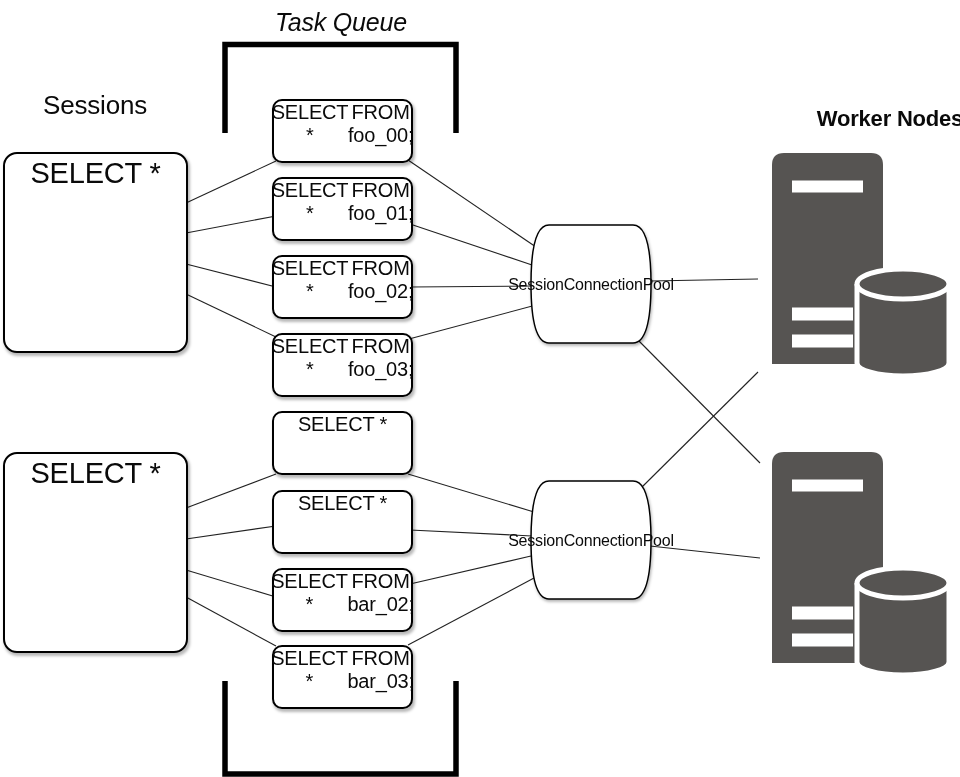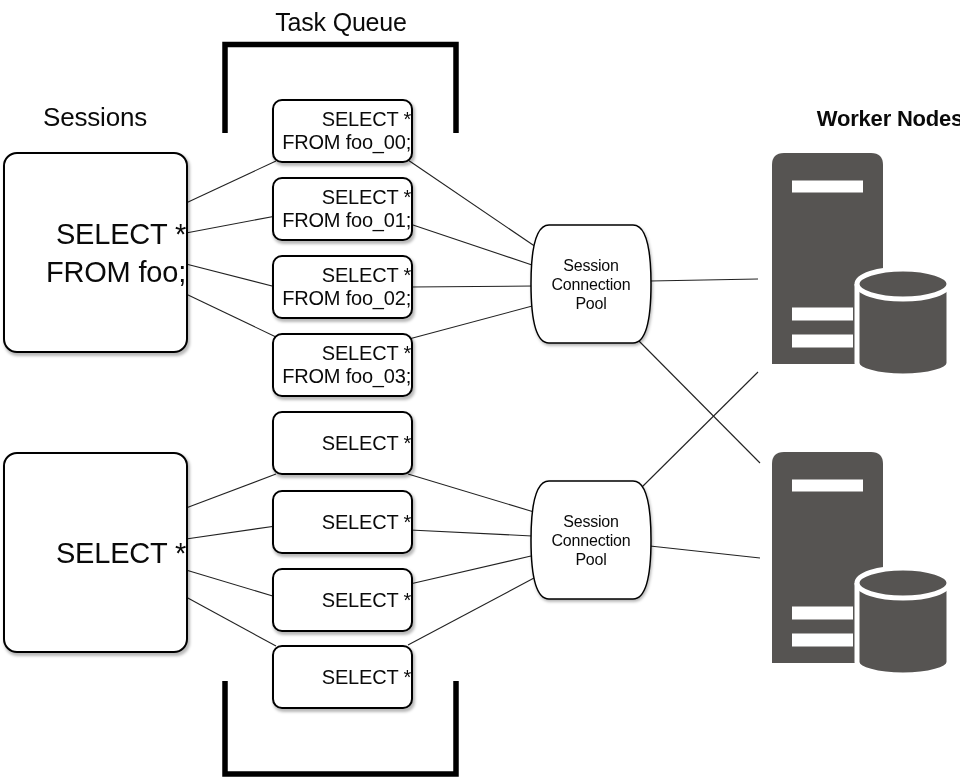--- a/index.html
+++ b/index.html
@@ -26,32 +26,32 @@
     fill: #ffffff;
     stroke: #000000;
     stroke-width: 1.5;
     filter: drop-shadow(1.5px 2px 1.5px rgba(0,0,0,0.30));
   }
   .sfill { fill: var(--server-fill); }
   .slot { fill: #ffffff; }
   .cylpart { stroke: #ffffff; stroke-width: 5; }
 
   .label { position: absolute; text-align: center; white-space: nowrap; }
-  .sessions-label   { left: 20px;  top: 102px;  width: 150px; font-size: 26px; }
-  .task-queue-label { left: 241px; top: 8px;   width: 200px; font-size: 25px; }
+  .sessions-label   { left: 20px;  top: 90px;  width: 150px; font-size: 26px; }
+  .task-queue-label { left: 241px; top: 8px;   width: 200px; font-size: 25px; font-style: italic; }
   .worker-nodes-label { left: 790px; top: 106px; width: 200px; font-size: 22px; font-weight: bold; }
 
   .node {
     position: absolute;
     box-sizing: border-box;
     background: #ffffff;
     border: 2px solid #000000;
     display: flex;
-    flex-direction: column;
-    align-items: flex-end;
+    flex-direction: row;
+    align-items: flex-start;
     justify-content: center;
     text-align: center;
     box-shadow: 1.5px 2.5px 3px rgba(0,0,0,0.28);
   }
   .session-box {
     left: 3px;
     width: 185px;
     height: 201px;
     border-radius: 14px;
     font-size: 29px;
@@ -76,21 +76,20 @@
   .t5 { top: 490px; }
   .t6 { top: 568px; }
   .t7 { top: 645px; }
 
   .pool-label {
     position: absolute;
     left: 531px;
     width: 120px;
     height: 118px;
     display: flex;
-    flex-direction: column;
     align-items: center;
     justify-content: center;
     text-align: center;
     font-size: 16px;
     line-height: 19px;
   }
   .pool1-label { top: 225px; }
   .pool2-label { top: 481px; }
 </style>
 </head>
@@ -163,21 +162,20 @@
       </g>
     </g>
   </svg>
 
   <div class="label sessions-label">Sessions</div>
   <div class="label task-queue-label">Task Queue</div>
   <div class="label worker-nodes-label">Worker Nodes</div>
 
   <div class="node session-box session-foo">
     <div>SELECT *</div>
-    <div>FROM foo;</div>
   </div>
   <div class="node session-box session-bar">
     <div>SELECT *</div>
   </div>
 
   <div class="node task-box t0">
     <div>SELECT *</div>
     <div>FROM foo_00;</div>
   </div>
   <div class="node task-box t1">
@@ -193,23 +191,25 @@
     <div>FROM foo_03;</div>
   </div>
   <div class="node task-box t4">
     <div>SELECT *</div>
   </div>
   <div class="node task-box t5">
     <div>SELECT *</div>
   </div>
   <div class="node task-box t6">
     <div>SELECT *</div>
+    <div>FROM bar_02;</div>
   </div>
   <div class="node task-box t7">
     <div>SELECT *</div>
+    <div>FROM bar_03;</div>
   </div>
 
   <div class="pool-label pool1-label">
     <div>Session</div>
     <div>Connection</div>
     <div>Pool</div>
   </div>
   <div class="pool-label pool2-label">
     <div>Session</div>
     <div>Connection</div>

